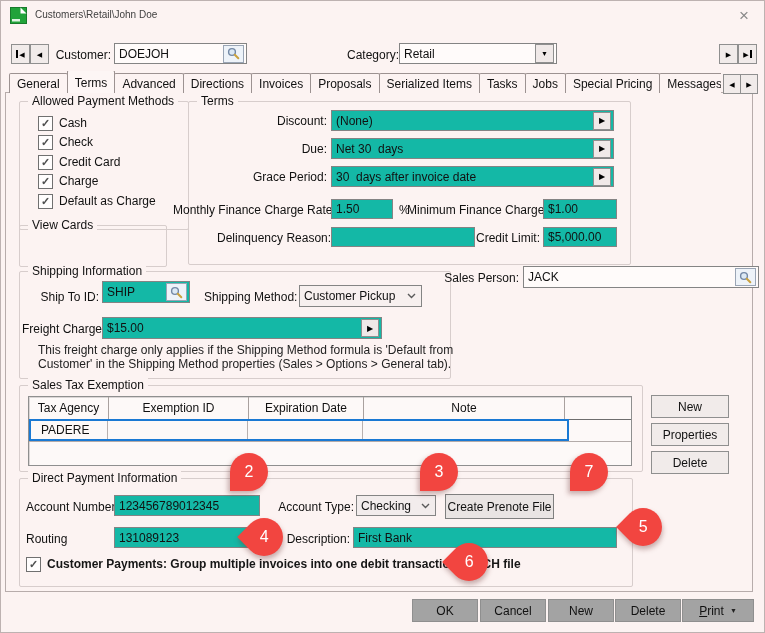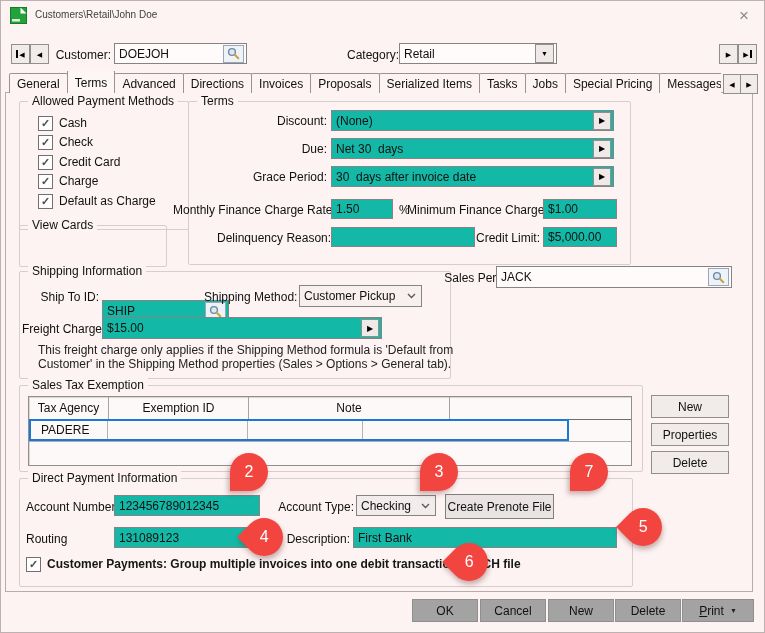--- a/index.html
+++ b/index.html
@@ -96,32 +96,32 @@
   #fld-due{left:142px;top:36px;width:283px;height:21px}
   #fld-grace{left:142px;top:64px;width:283px;height:21px}
   #fld-rate{left:142px;top:97px;width:62px;height:20px}
   #pct{left:210px;top:101px}
   #fld-minfc{left:354px;top:97px;width:74px;height:20px}
   #fld-delinq{left:142px;top:125px;width:144px;height:20px}
   #fld-credit{left:354px;top:125px;width:74px;height:20px}
 
   
   #lbl-shipto{left:10px;top:18px;width:69px}
-  #fld-shipto{left:82px;top:28px;width:127px;height:22px}
+  #fld-shipto{left:82px;top:9px;width:88px;height:22px}
   #lbl-shipmethod{left:184px;top:18px;width:92px}
   #fld-shipmethod{left:279px;top:13px;width:123px;height:22px;background:#f7f0ef}
   #lbl-freight{left:2px;top:50px;width:77px}
   #fld-freight{left:82px;top:45px;width:280px;height:22px}
   .shipnote{position:absolute;left:18px;color:#222;white-space:nowrap}
   #note1{top:71px}
   #note2{top:85px}
 
   
   #salesperson-label{left:428px;top:270px;width:90px;text-align:right}
-  #salesperson-field{left:495px;top:265px;width:236px;height:22px}
+  #salesperson-field{left:522px;top:265px;width:236px;height:22px}
 
   
   .table{position:absolute;left:8px;top:10px;width:604px;height:70px;
          border:1px solid #8f8f8f;background:#fdf9f8;box-sizing:border-box;
          box-shadow:inset 1px 1px 0 rgba(120,110,110,.25)}
   .thead{display:flex;height:22px;border-bottom:1px solid #6e6e6e}
   .th{display:flex;align-items:center;justify-content:center;border-right:1px solid #a9a19f;
       box-sizing:border-box}
   .w1{width:80px}.w2{width:140px}.w3{width:115px}.w4{width:201px}
   .thx{flex:1;border-right:none}
@@ -379,20 +379,21 @@
       </svg>
     </span>
   </div>
 
   <div class="grp" id="grp-tax">
     <span class="legend">Sales Tax Exemption</span>
     <div class="table">
       <div class="thead">
         <div class="th w1">Tax Agency</div>
         <div class="th w2">Exemption ID</div>
+        <div class="th w3">Expiration Date</div>
         <div class="th w4">Note</div>
         <div class="th thx"></div>
       </div>
       <div class="trow">
         <div class="td w1">PADERE</div>
         <div class="td w2"></div>
         <div class="td w3"></div>
         <div class="td w4"></div>
       </div>
       <div class="rowline"></div>

